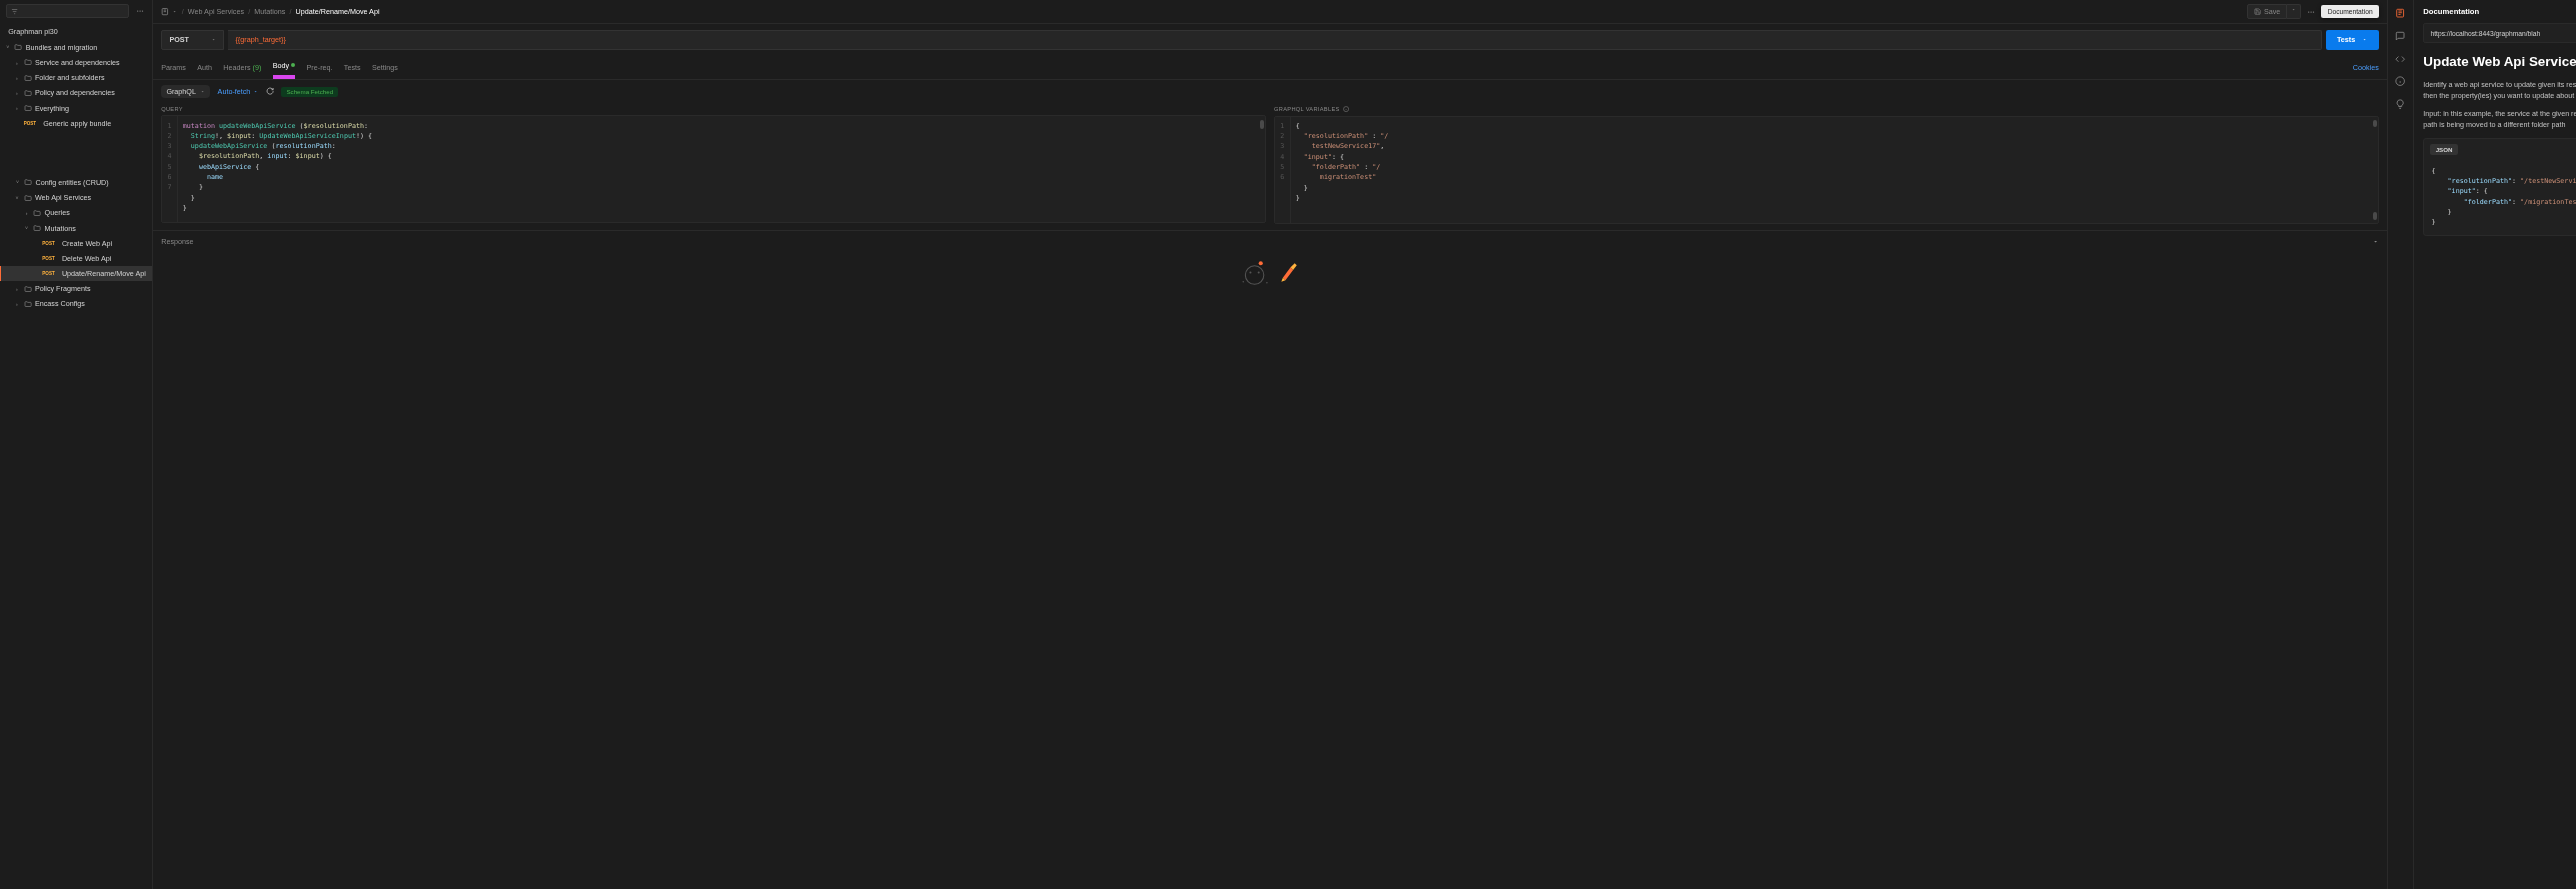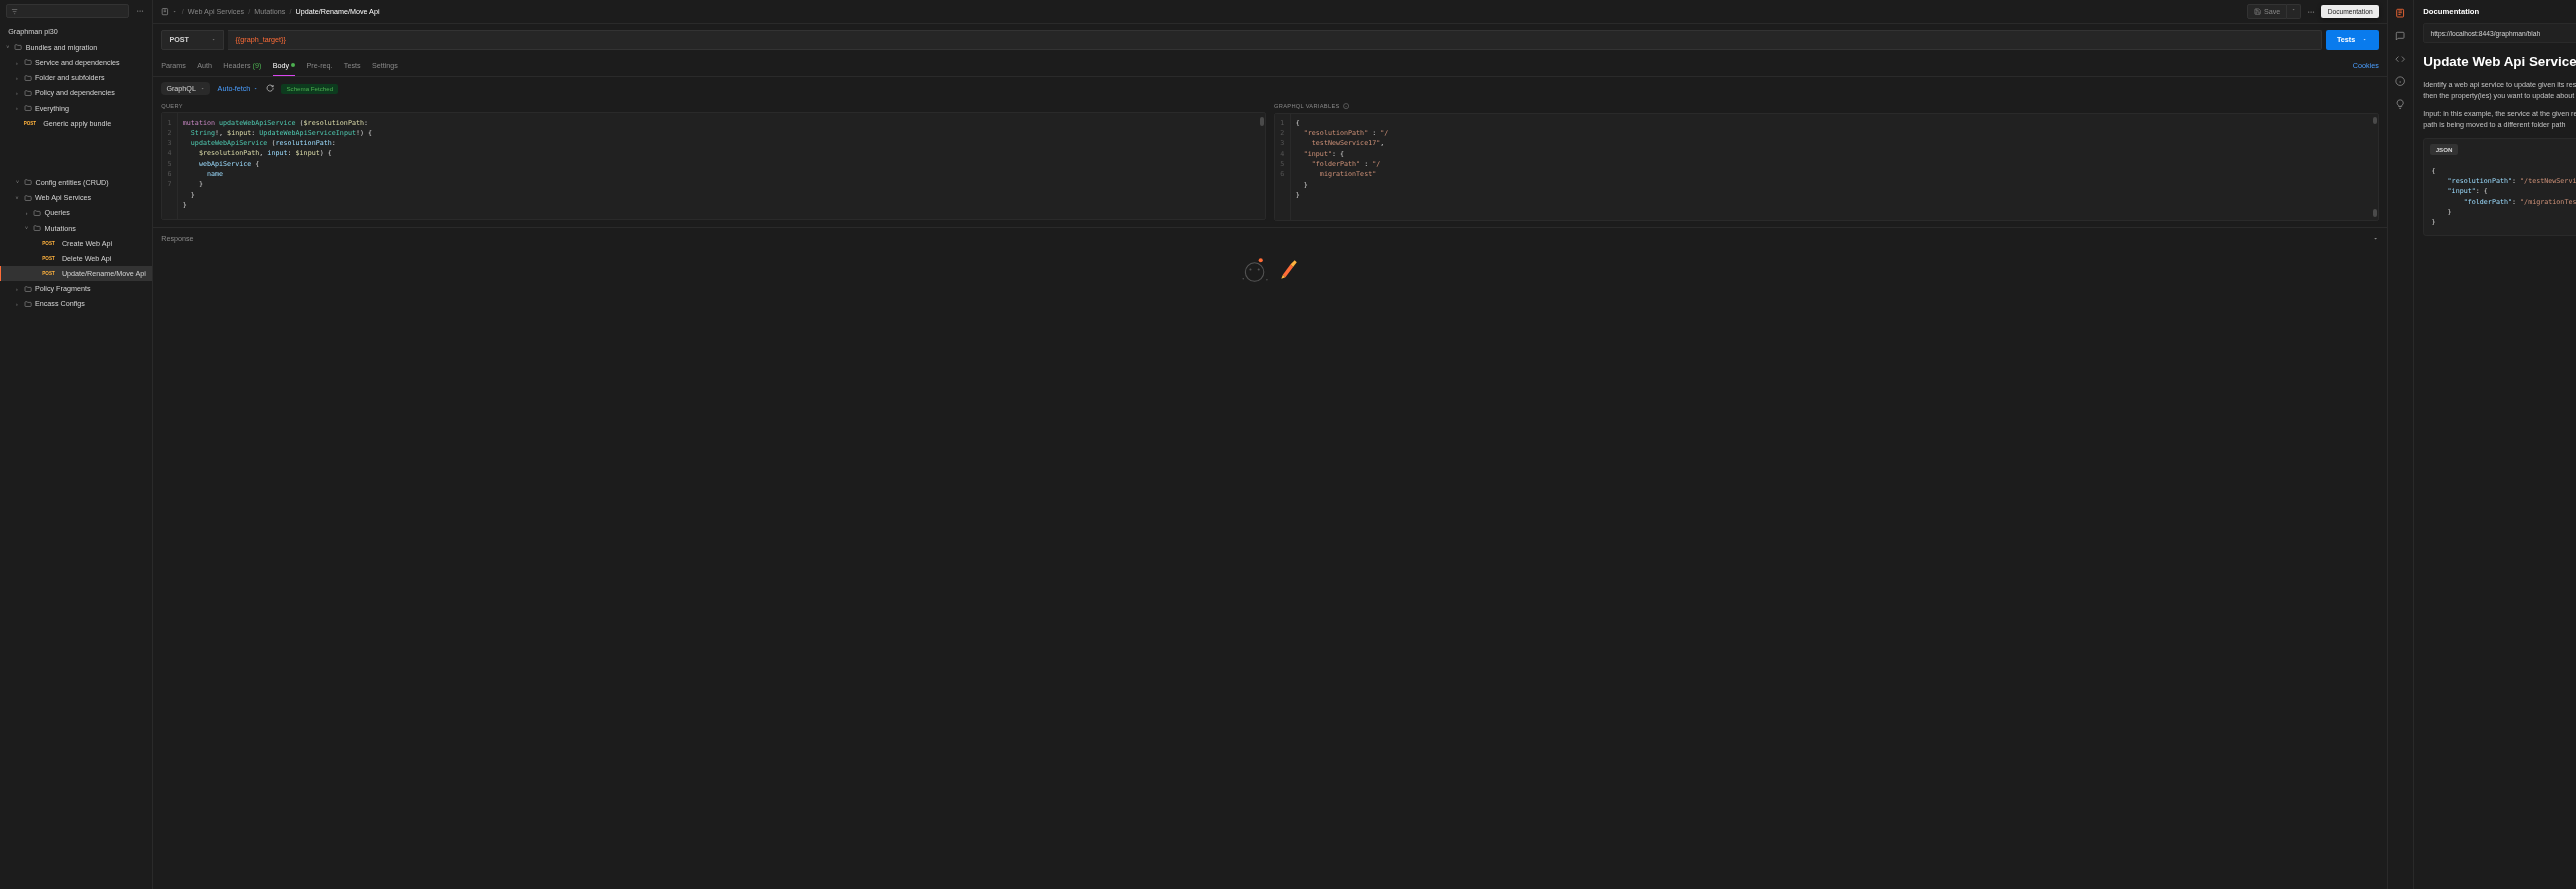--- a/index.html
+++ b/index.html
@@ -179,21 +179,21 @@
 .req-tab {
   padding: 5.2px 0;
   color: #888;
   cursor: pointer;
   display: flex;
   align-items: center;
   gap: 2.1px;
 }
 .req-tab.active {
   color: #fff;
-  border-bottom: 1px solid #d946ef;
+  border-bottom: 4px solid #d946ef;
 }
 .tab-count { color: #4caf50; }
 .tab-dot { width: 4.1px; height: 4.1px; background: #4caf50; border-radius: 50%; }
 .cookies-link { margin-left: auto; color: #4a9eff; }
 
 
 .gql-bar {
   display: flex;
   align-items: center;
   padding: 5.2px 8.2px;

